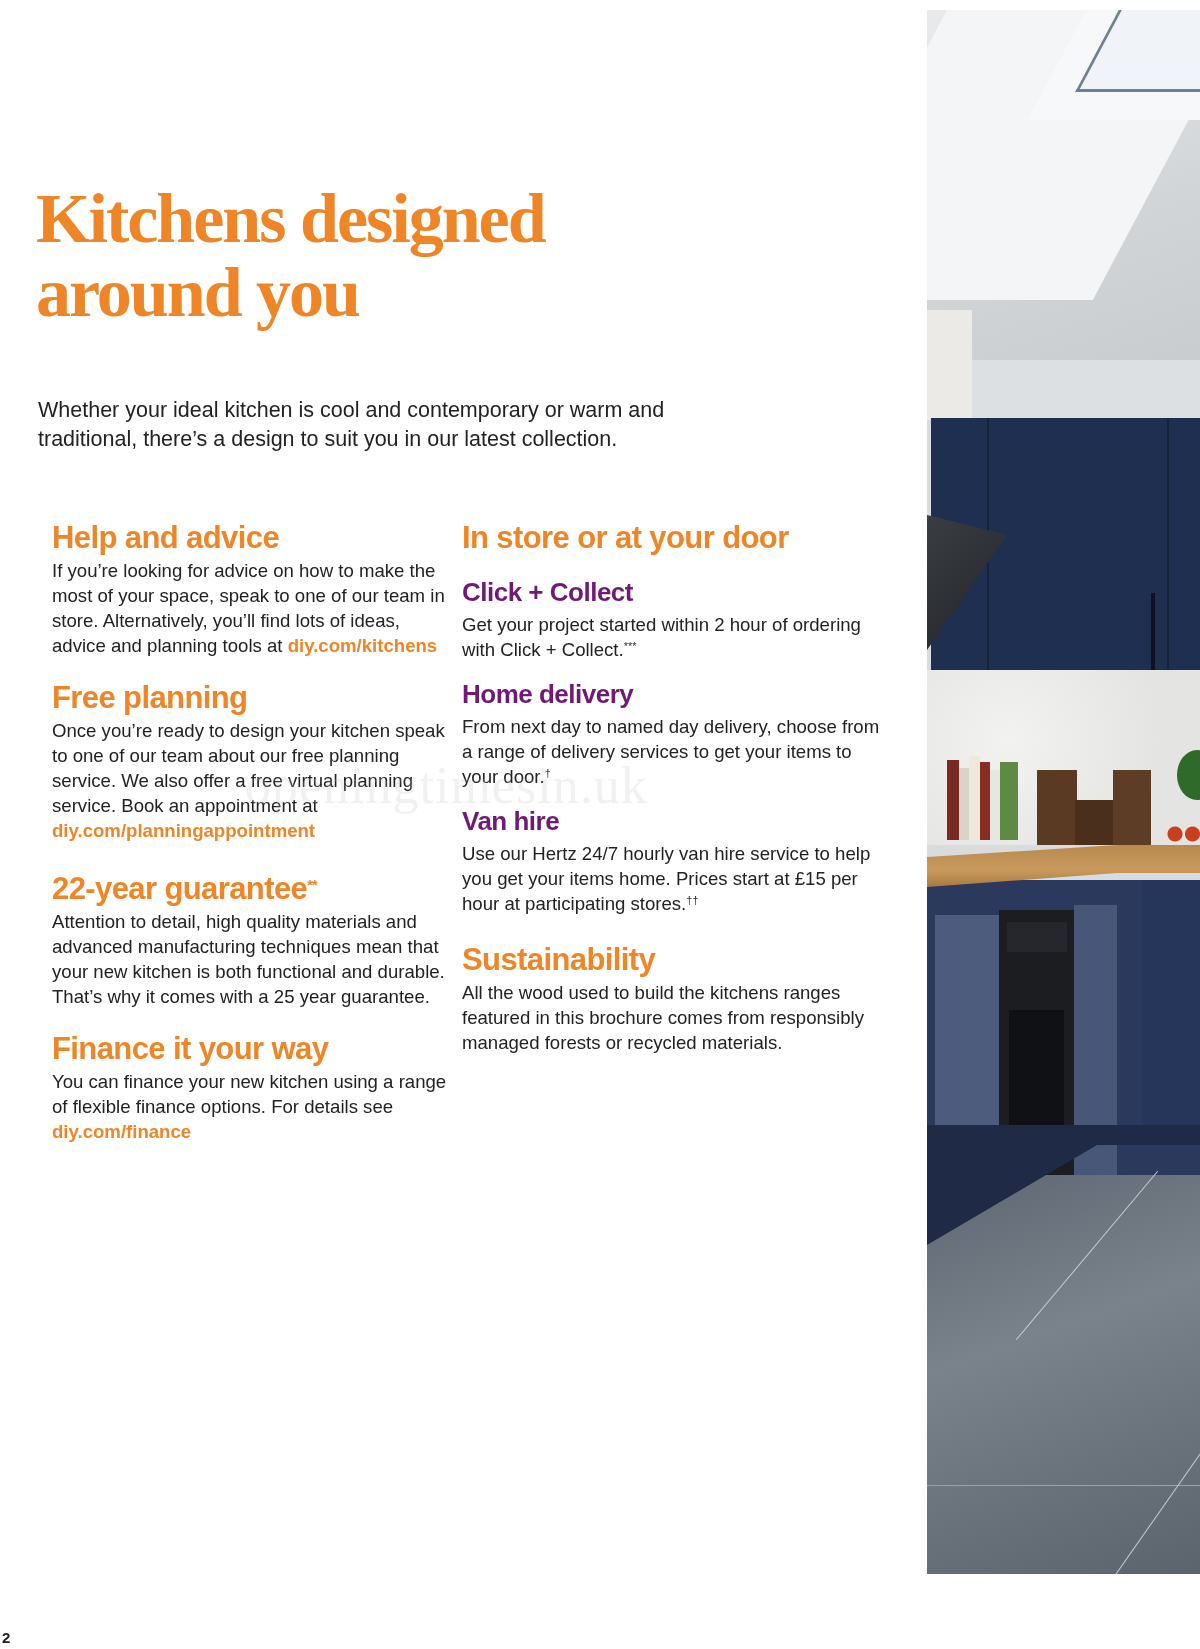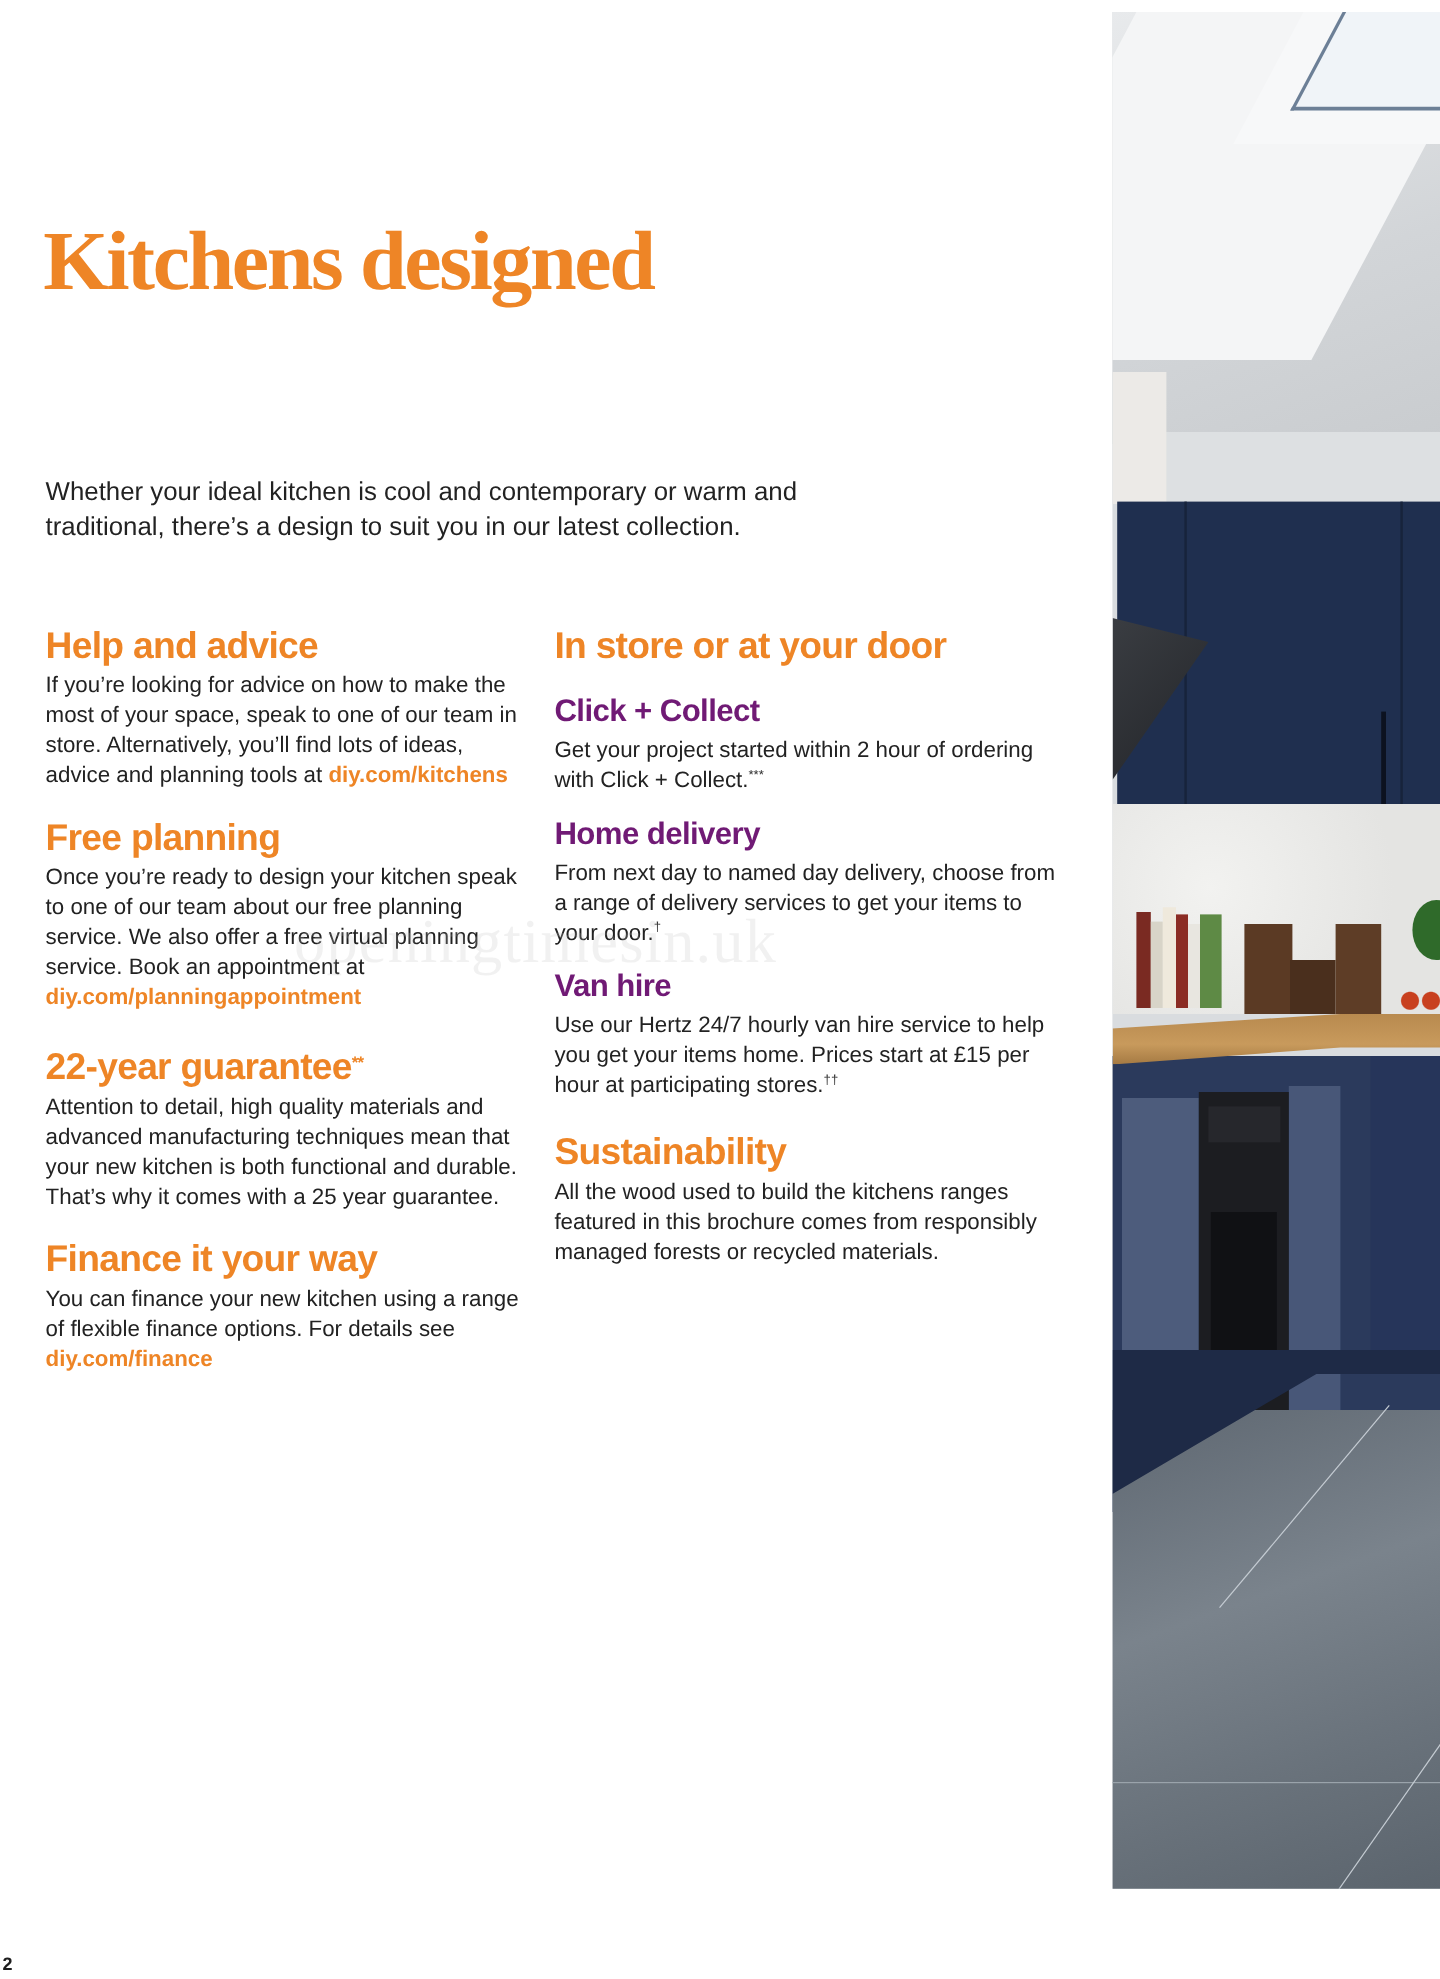--- a/index.html
+++ b/index.html
@@ -10,21 +10,21 @@
     position: absolute; left: 36px; top: 182px; width: 720px;
     font-family: Liberation Serif, serif; font-weight: bold;
     font-size: 70px; line-height: 74px; letter-spacing: -2px;
     color: #ee8526;
   }
   .intro {
     position: absolute; left: 38px; top: 396px; width: 640px;
     font-size: 21.5px; line-height: 29px; color: #222;
   }
   .col { position: absolute; top: 520px; width: 400px; }
-  .col-left { left: 38px; }
+  .col-left { left: 52px; }
   .col-right { left: 462px; width: 420px; }
 
   .section { margin-bottom: 22px; }
   .h-orange {
     font-weight: bold; font-size: 31px; line-height: 36px; letter-spacing: -0.6px;
     color: #ee8526; margin-bottom: 2px;
   }
   .h-dark {
     font-weight: bold; font-size: 26px; line-height: 32px; letter-spacing: -0.5px;
     color: #701a75; margin-bottom: 4px;
@@ -93,20 +93,21 @@
   }
   .page-number {
     position: absolute; left: 2px; top: 1629px; font-weight: bold; font-size: 15px; color: #1e1e1e;
   }
 </style>
 </head>
 <body>
 
 <h1 class="title">
   <span>Kitchens designed</span><br>
+  <span>around you</span>
 </h1>
 
 <p class="intro">Whether your ideal kitchen is cool and contemporary or warm and traditional, there’s a design to suit you in our latest collection.</p>
 
 <div class="col col-left">
   <div class="section">
     <h2 class="h-orange">Help and advice</h2>
     <p class="body"><span>If you’re looking for advice on how to make the most of your space, speak to one of our team in store. Alternatively, you’ll find lots of ideas, advice and planning tools at </span><a class="link">diy.com/kitchens</a></p>
   </div>
 

